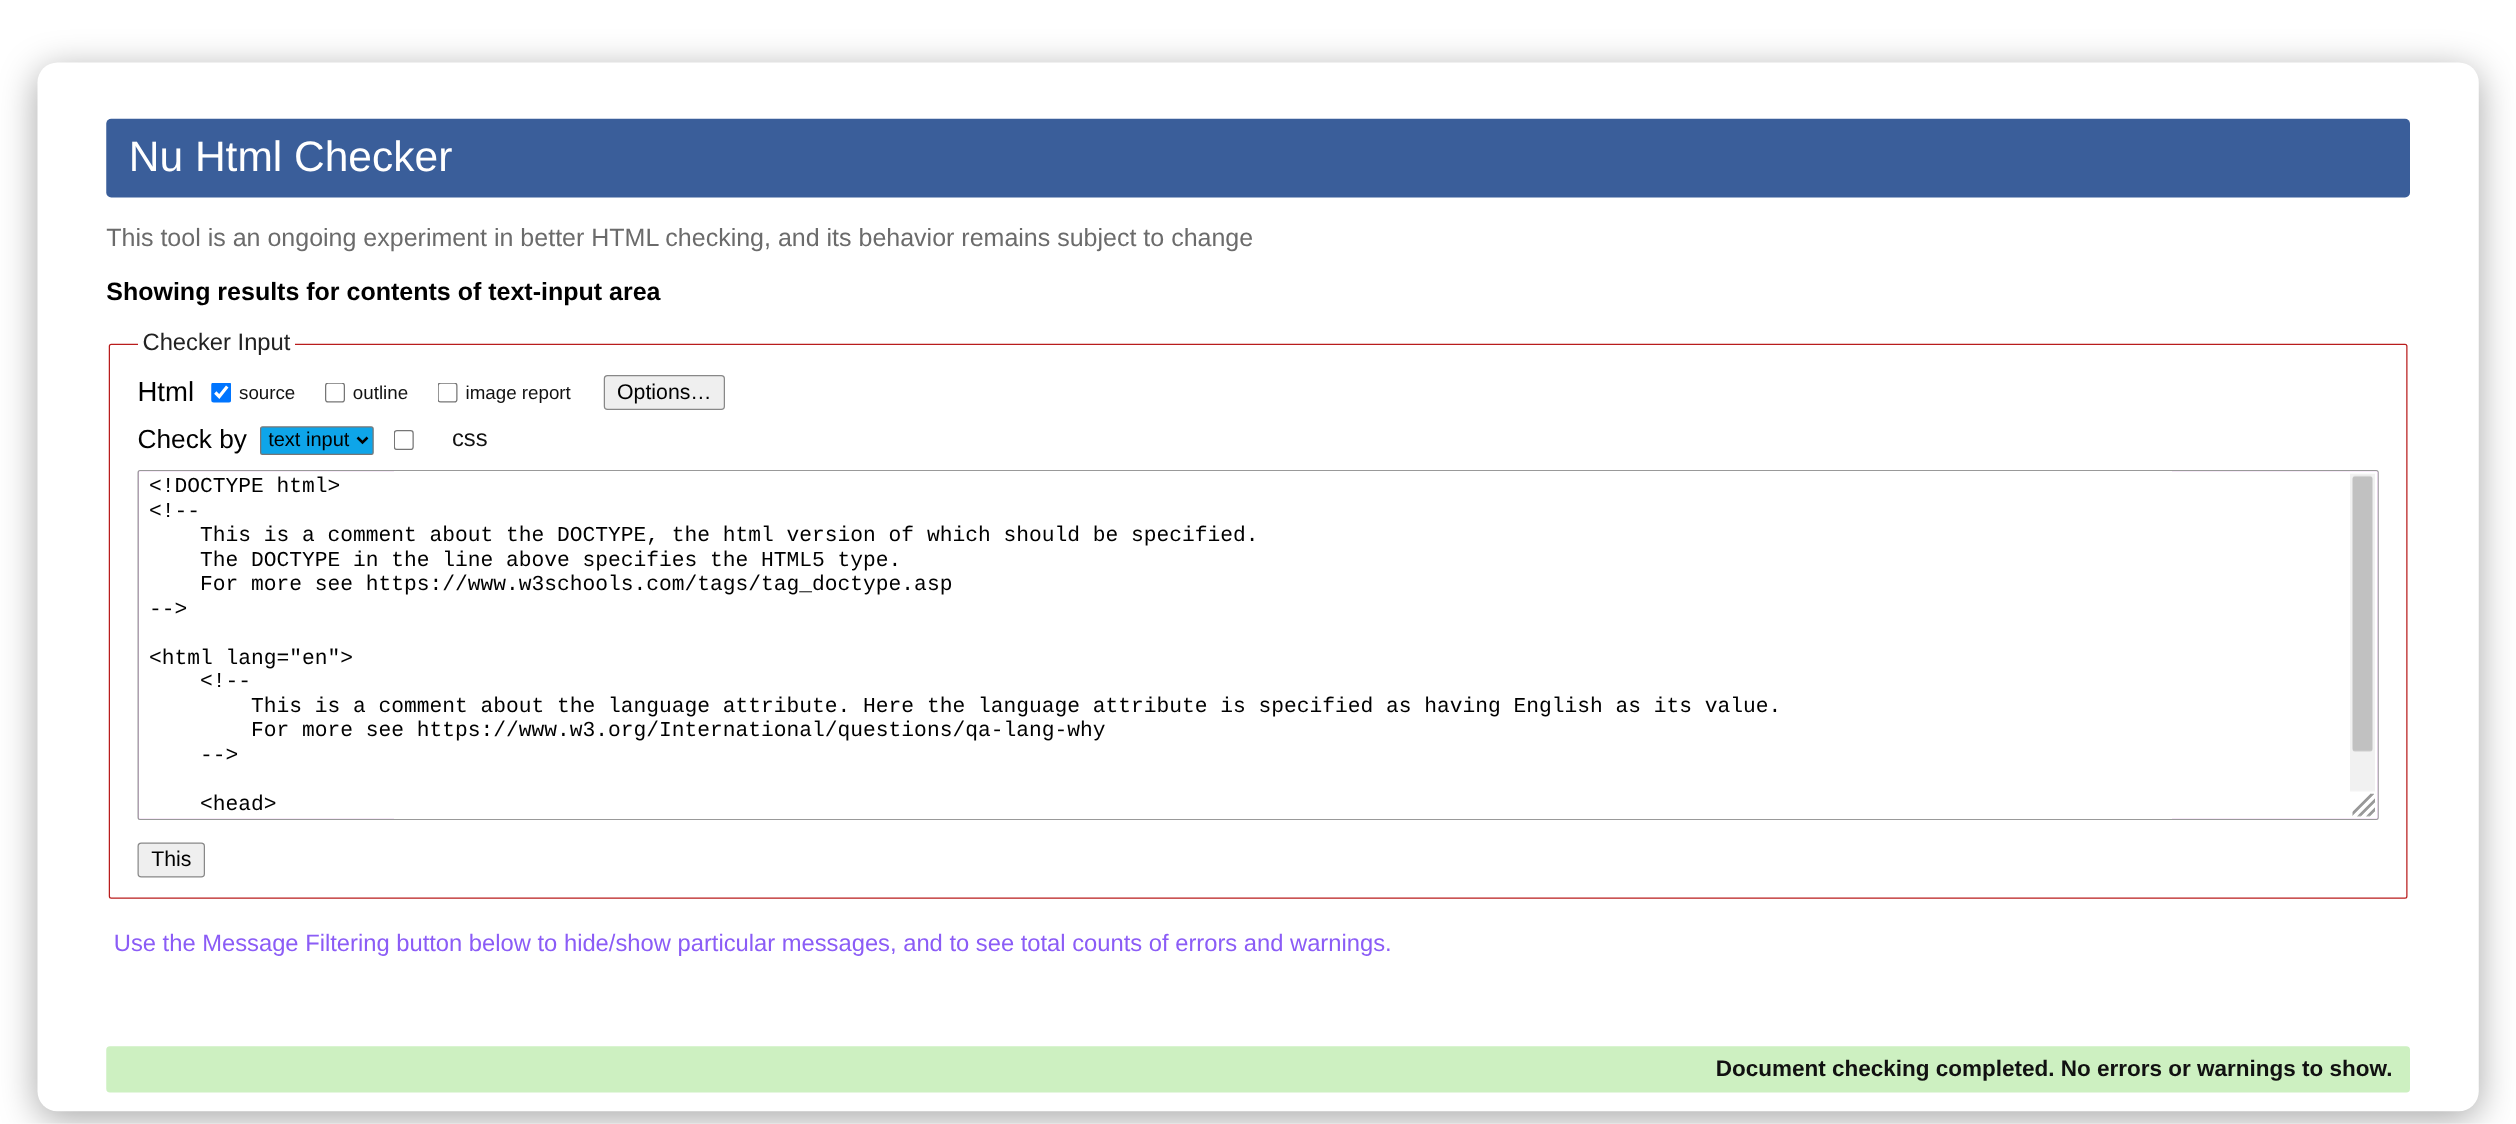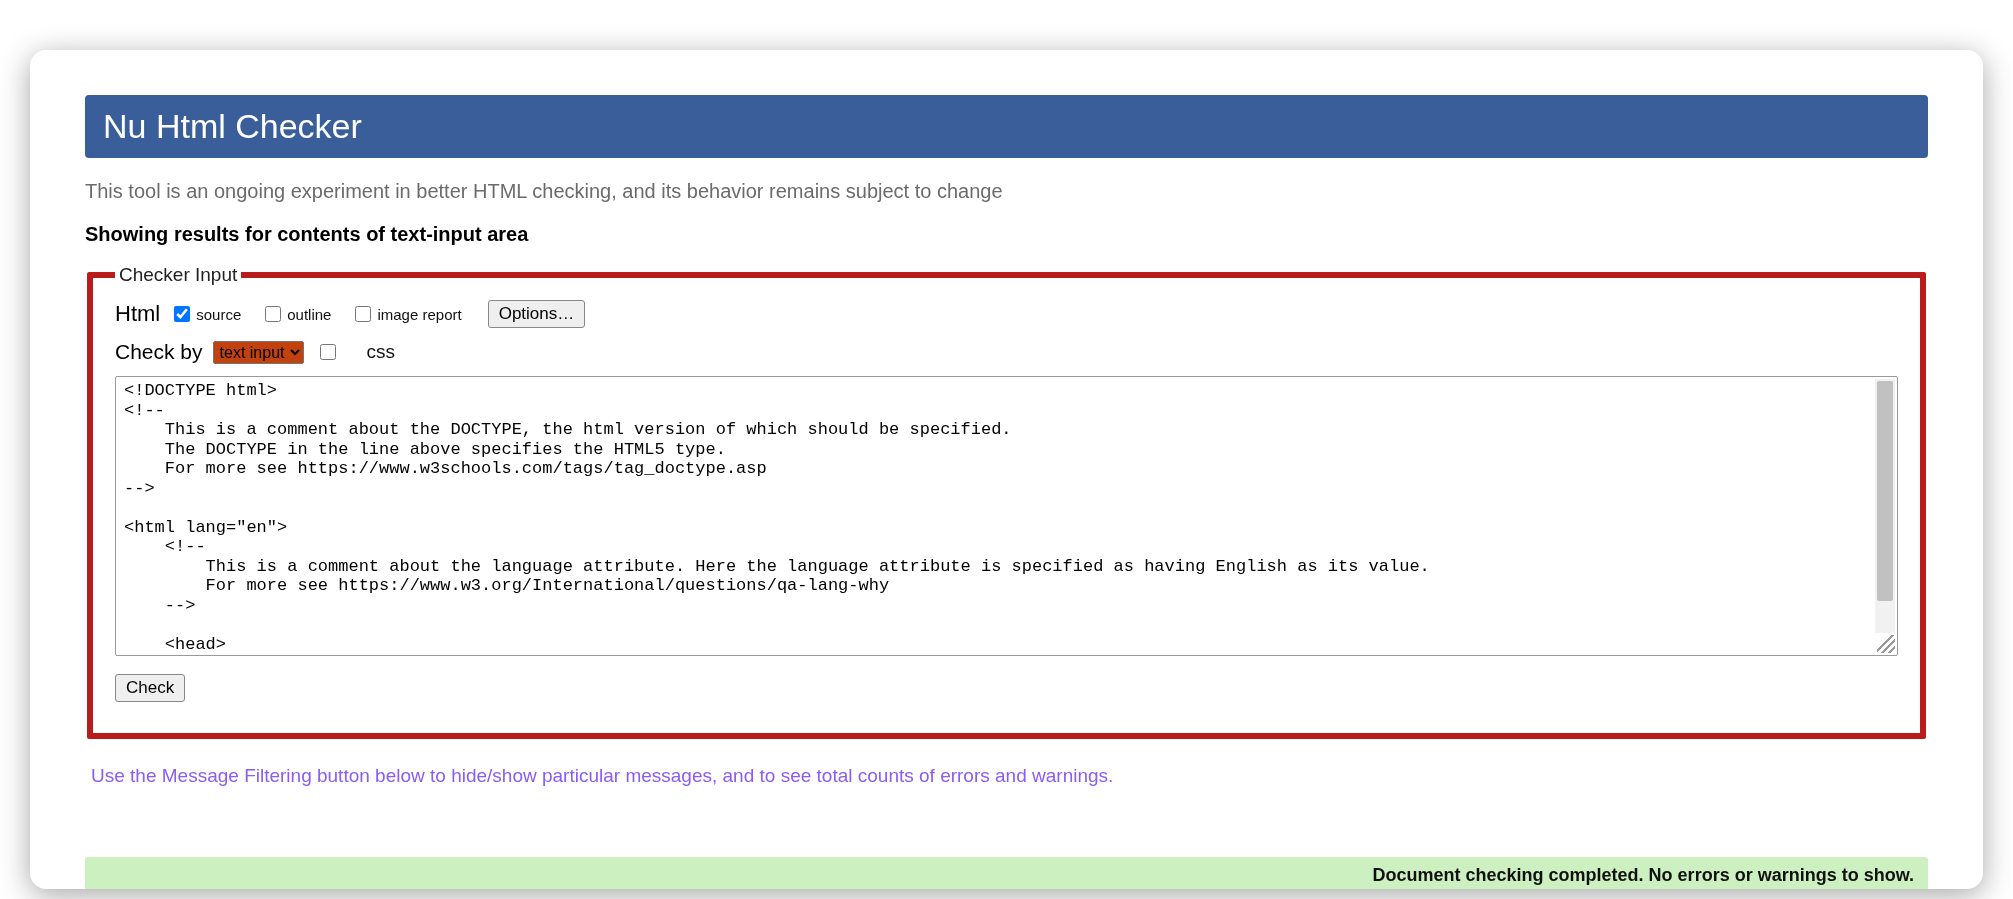--- a/index.html
+++ b/index.html
@@ -47,23 +47,23 @@
     font-size: 20px;
     margin-top: 22px;
   }
   .results-line {
     font-weight: bold;
     font-size: 20px;
     margin-top: 20px;
   }
   fieldset.checker-input {
     margin-top: 18px;
-    border: 6px solid #b91c1c;
-    border-radius: 2px;
-    padding: 14px 22px 31px 22px;
+    border: 1px solid #b91c1c;
+    border-radius: 2px;
+    padding: 14px 22px 16px 22px;
   }
   fieldset.checker-input legend {
     font-size: 19px;
     color: #222;
     padding: 0 4px;
   }
   .row {
     display: flex;
     align-items: center;
     gap: 6px;
@@ -92,21 +92,21 @@
     font-size: 17px;
     background: #efefef;
     border: 1px solid #888;
     border-radius: 3px;
     padding: 3px 10px;
     cursor: pointer;
   }
   select.sel {
     font-size: 16px;
     font-family: Arial, sans-serif;
-    background: #c2410c;
+    background: #0ea5e9;
     border: 1px solid #767676;
     border-radius: 2px;
     padding: 1px 2px;
   }
   .textarea-wrap {
     position: relative;
     border: 1px solid #999;
     border-radius: 2px;
     background: #f0abfc;
     height: 280px;
@@ -238,21 +238,21 @@
 
     &lt;head&gt;
         &lt;title&gt; INLS161-001 Fall 2023 Information Tools | Sample Page &lt;/title&gt;</textarea>
         <div class="fake-scrollbar">
           <div class="fake-thumb"></div>
         </div>
         <div class="fake-resize"></div>
       </div>
 
       <div class="check-btn-row">
-        <button class="btn">Check</button>
+        <button class="btn">This</button>
       </div>
     </fieldset>
 
     <div class="filter-desc">Use the Message Filtering button below to hide/show particular messages, and to see total counts of errors and warnings.</div>
 
     <div class="success-bar">Document checking completed. No errors or warnings to show.</div>
 
   </div>
 </div>
 

